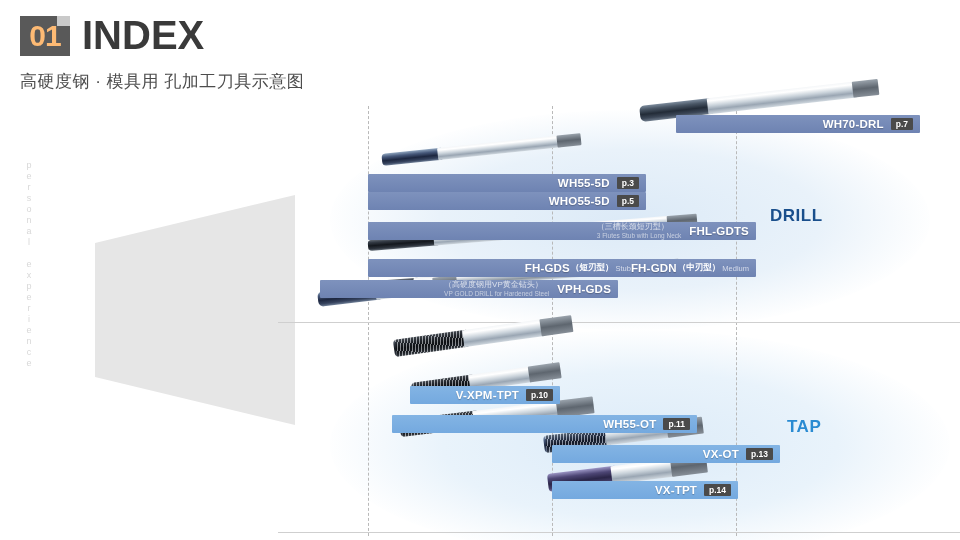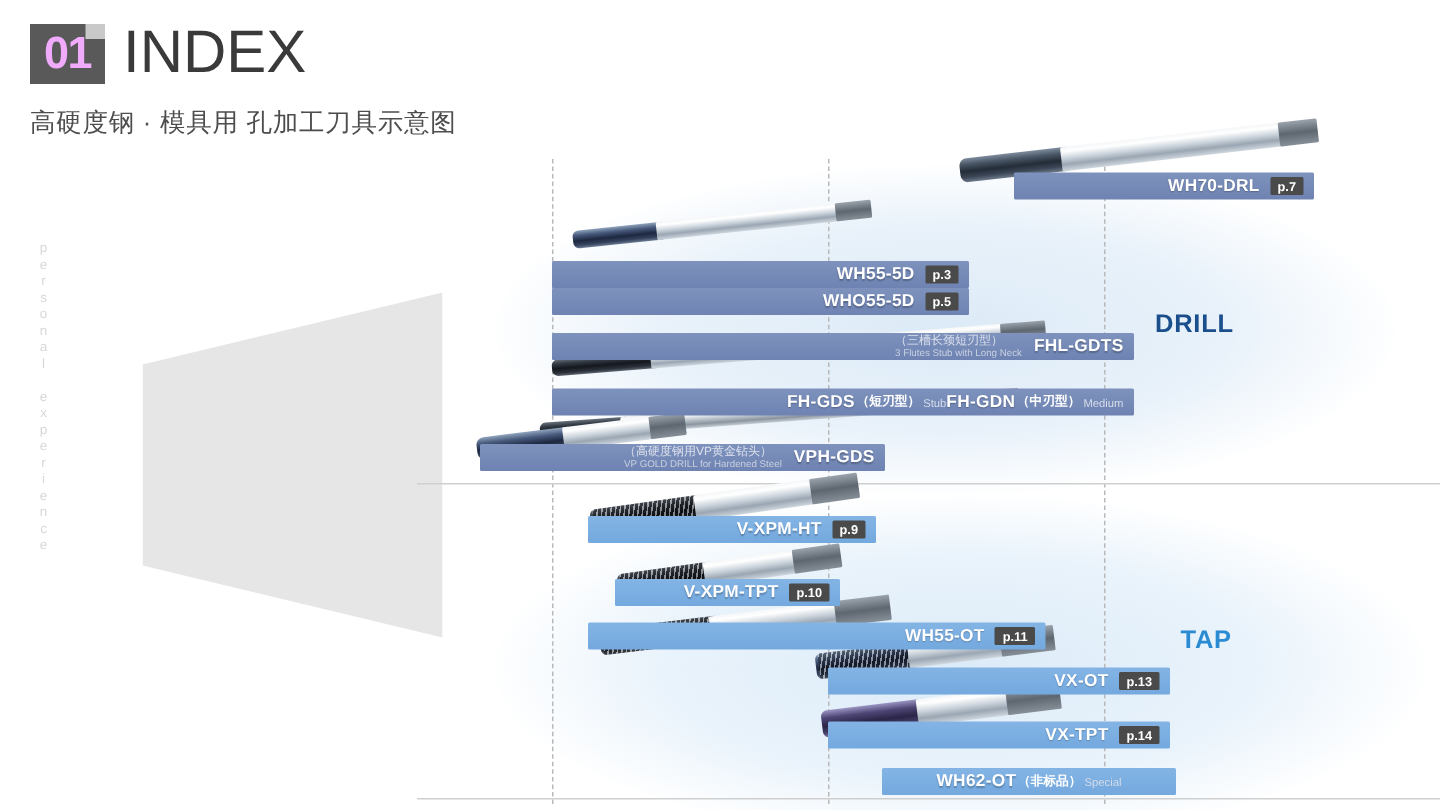--- a/index.html
+++ b/index.html
@@ -8,32 +8,32 @@
     background:#ffffff;
     font-family:"Liberation Sans","DejaVu Sans",sans-serif;
     position:relative;
     -webkit-font-smoothing:antialiased;
   }
 
   
   #header{position:absolute;left:0;top:0;width:960px;height:100px;}
   #num-badge{
     position:absolute;left:20px;top:16px;width:50px;height:40px;
-    background:#595959;color:#f0abfc;
+    background:#595959;color:#fdba74;
     font-size:30px;font-weight:bold;letter-spacing:-1px;
     display:flex;align-items:center;justify-content:center;
     line-height:1;
   }
   #num-badge-fold{
     position:absolute;left:57px;top:16px;width:13px;height:10px;
     background:#c9c9c9;
   }
   #index-title{
     position:absolute;left:82px;top:10px;
-    font-size:40px;color:#3a3a3a;letter-spacing:0px;line-height:50px;
+    font-size:40px;color:#3a3a3a;letter-spacing:0px;line-height:50px;font-weight:bold;
   }
   #subtitle{
     position:absolute;left:20px;top:70px;
     font-size:17px;color:#4d4d4d;letter-spacing:0.5px;
   }
 
   
   #side-text{
     position:absolute;left:14px;top:160px;
     width:20px;
@@ -221,21 +221,21 @@
     <div class="shank m-steel" style="left:62px;width:66px;"></div>
     <div class="sq" style="left:124px;width:36px;"></div>
   </div>
 
   <div class="tool" style="left:548px;top:374px;width:160px;height:18px;transform:rotate(-7deg);">
     <div class="flute m-violet" style="left:0;width:68px;border-radius:4px 0 0 4px;"></div>
     <div class="shank m-steel" style="left:64px;width:64px;"></div>
     <div class="sq" style="left:124px;width:36px;"></div>
   </div>
 
-  <div class="row" style="left:676px;top:15px;width:200px;text-align:right;">
+  <div class="row" style="left:676px;top:15px;width:244px;text-align:right;">
     <div class="bar dark">
       <span class="code">WH70-DRL</span>
       <span class="page-badge">p.7</span>
     </div>
   </div>
 
   <div class="row" style="left:368px;top:55px;width:278px;margin-top:19px;">
     <div class="bar dark">
       <span class="code">WH55-5D</span>
       <span class="page-badge">p.3</span>
@@ -263,36 +263,30 @@
     <div class="bar dark">
       <span class="code">FH-GDS</span>
       <span class="inline-cn">（短刃型）</span>
       <span class="inline-en">Stub</span>
       <span class="code" style="">FH-GDN</span>
       <span class="inline-cn">（中刃型）</span>
       <span class="inline-en">Medium</span>
     </div>
   </div>
 
-  <div class="row" style="left:320px;top:196px;width:270px;">
+  <div class="row" style="left:320px;top:180px;width:298px;">
     <div class="bar dark">
       <span class="sub">
         <span class="cn">（高硬度钢用VP黄金钻头）</span>
         <span class="en">VP GOLD DRILL for Hardened Steel</span>
       </span>
       <span class="code" style="margin-left:8px">VPH-GDS</span>
     </div>
   </div>
 
-  <div class="row" style="left:392px;top:244px;width:192px;">
-    <div class="bar light">
-      <span class="code">V-XPM-HT</span>
-      <span class="page-badge">p.9</span>
-    </div>
-  </div>
 
   <div class="row" style="left:410px;top:286px;width:150px;">
     <div class="bar light">
       <span class="code">V-XPM-TPT</span>
       <span class="page-badge">p.10</span>
     </div>
   </div>
 
   <div class="row" style="left:392px;top:315px;width:266px;padding-left:39px;">
     <div class="bar light">
@@ -301,28 +295,21 @@
     </div>
   </div>
 
   <div class="row" style="left:552px;top:345px;width:228px;">
     <div class="bar light">
       <span class="code">VX-OT</span>
       <span class="page-badge">p.13</span>
     </div>
   </div>
 
-  <div class="row" style="left:552px;top:381px;width:228px;">
+  <div class="row" style="left:552px;top:381px;width:186px;">
     <div class="bar light">
       <span class="code">VX-TPT</span>
       <span class="page-badge">p.14</span>
     </div>
   </div>
 
-  <div class="row" style="left:588px;top:412px;width:196px;">
-    <div class="bar light" style="justify-content:center;padding-right:0">
-      <span class="code">WH62-OT</span>
-      <span class="inline-cn">（非标品）</span>
-      <span class="inline-en">Special</span>
-    </div>
-  </div>
 
 </div>
 
 </body></html>

